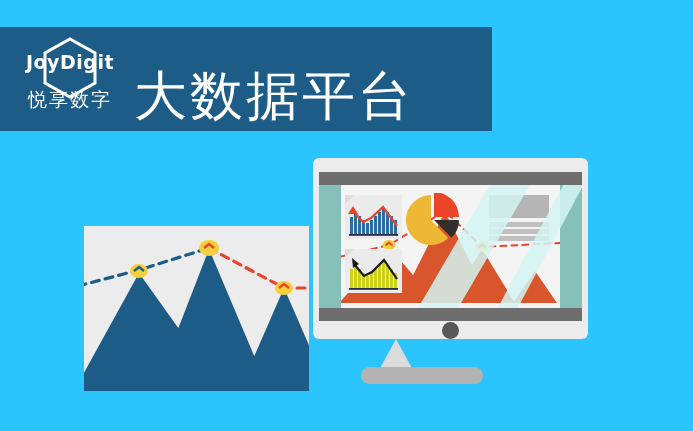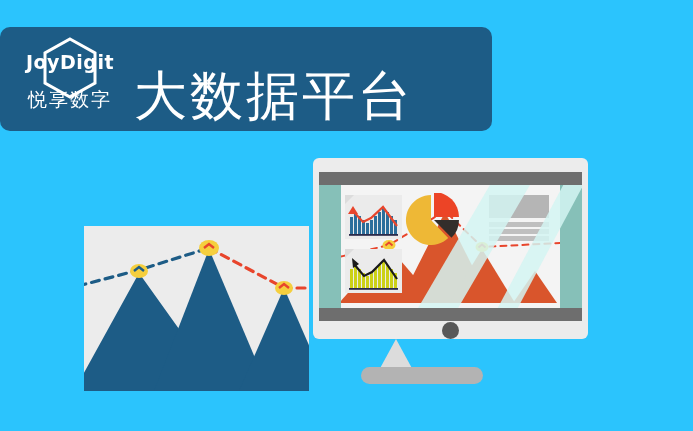--- a/index.html
+++ b/index.html
@@ -9,21 +9,20 @@
     background:#2bc4fd;
     font-family:"Liberation Sans","DejaVu Sans",sans-serif;
     overflow:hidden;position:relative;
   }
   #stage{position:absolute;left:0;top:0;width:693px;height:431px;overflow:hidden;}
 
   
   .banner{
     position:absolute;left:0;top:27px;width:492px;height:104px;
     background:#1d5c86;
-    border-radius:10px;
   }
   .logo-wrap{
     position:absolute;left:16px;top:8px;width:108px;height:88px;
   }
   .logo-hex{position:absolute;left:24px;top:2px;width:60px;height:62px;}
   .logo-name{
     position:absolute;left:0;top:16px;width:108px;text-align:center;
     color:#ffffff;font-size:19px;font-weight:bold;letter-spacing:.5px;
     font-family:"DejaVu Sans",sans-serif;
   }

